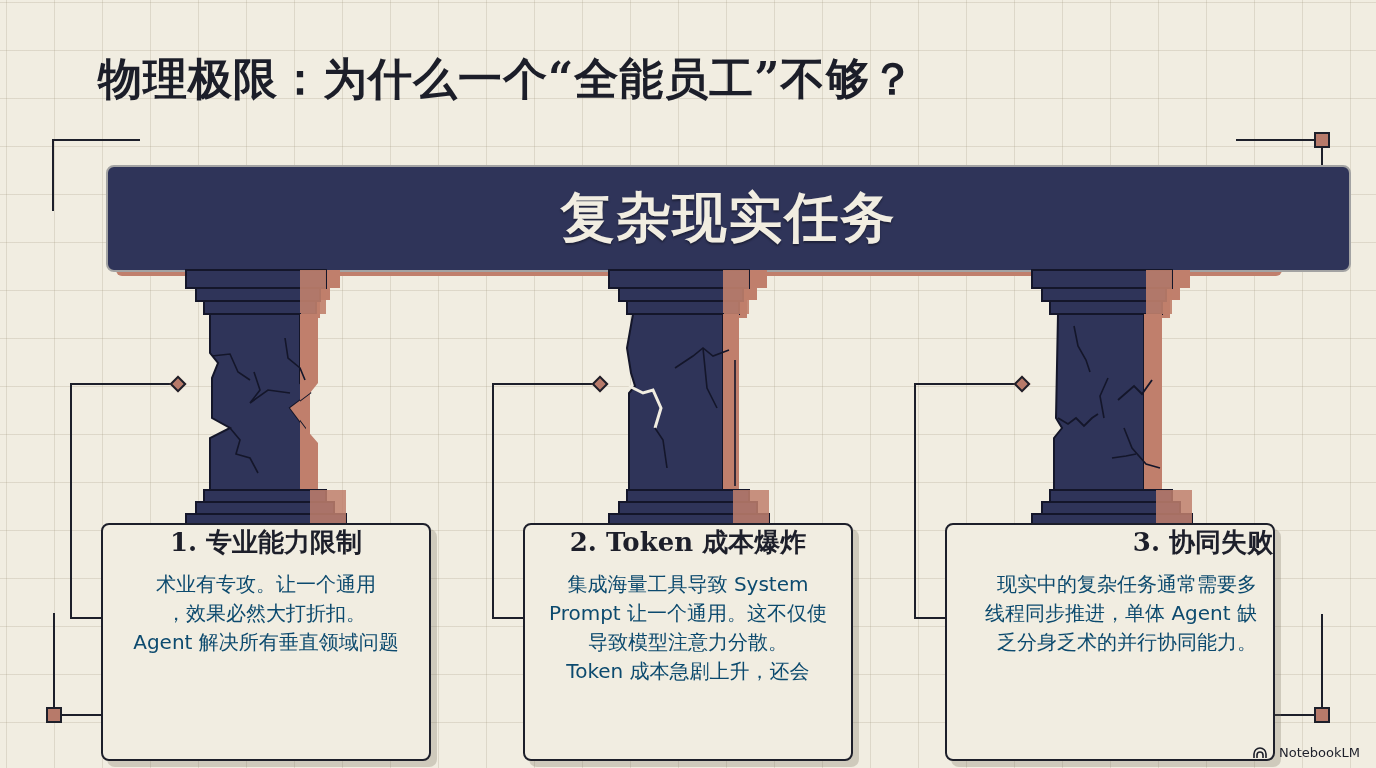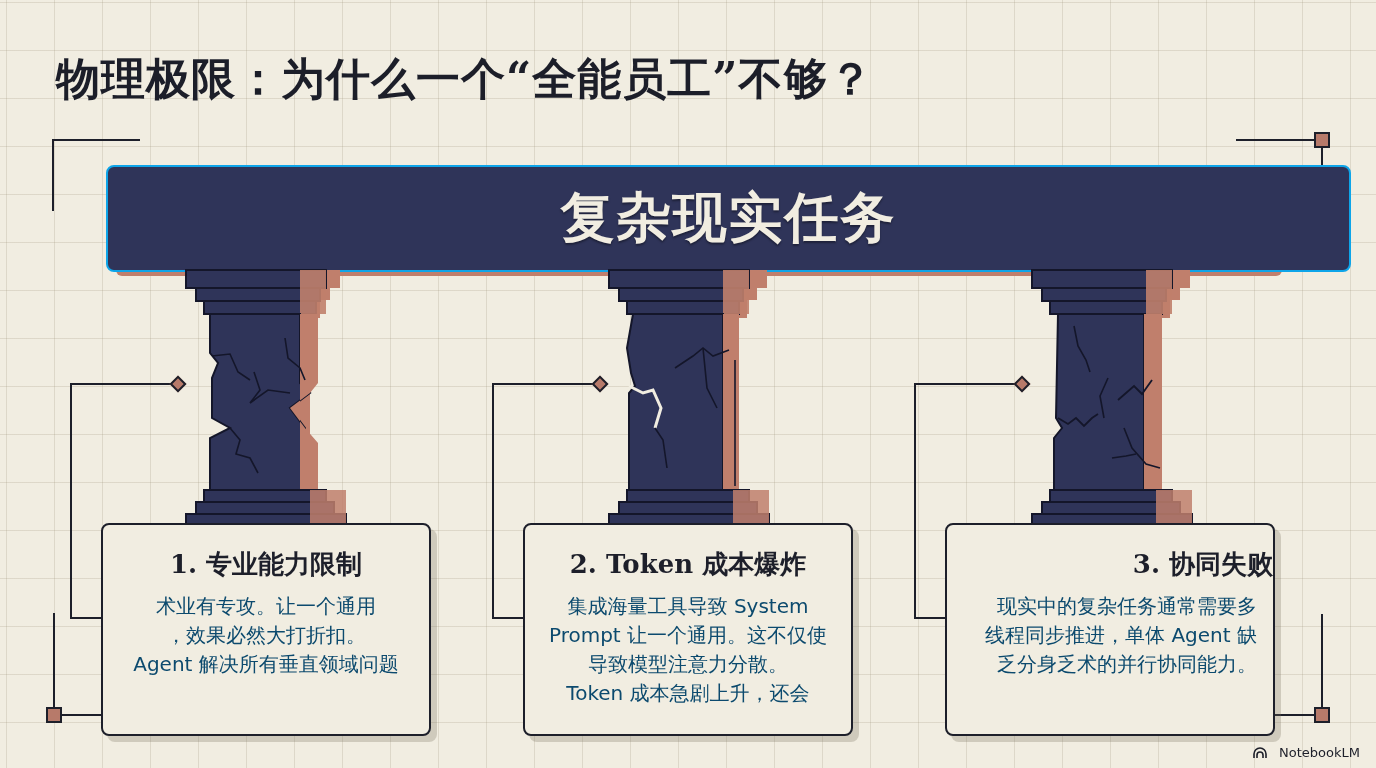--- a/index.html
+++ b/index.html
@@ -18,31 +18,32 @@
   .abs { position: absolute; }
 
   .page-title {
     left: 56px; top: 50px;
     font-family: "DejaVu Serif", "Liberation Serif", serif;
     font-weight: bold;
     font-size: 44px;
     letter-spacing: 1px;
     color: #1c1e29;
     white-space: nowrap;
+    padding-left: 42px;
   }
 
   
   .beam-shadow {
     left: 116px; top: 176px; width: 1166px; height: 100px;
     background: #c07f6c; border-radius: 6px;
   }
   .beam {
     left: 106px; top: 165px; width: 1245px; height: 107px;
     background: #2f3459;
-    border: 2px solid #0ea5e9;
+    border: 2px solid #a3a3a3;
     border-radius: 8px;
     display: flex; align-items: center; justify-content: center; text-align: right;
   }
   .beam-label {
     font-family: "DejaVu Serif", "Liberation Serif", serif;
     font-weight: bold;
     font-size: 54px;
     color: #f1ede1;
     letter-spacing: 2px;
     text-shadow: 0 2px 2px rgba(0,0,0,0.35);
@@ -59,27 +60,26 @@
     background: #b77a6a; border: 2px solid #1d1f2a;
     transform: rotate(45deg);
   }
   .sq {
     width: 16px; height: 16px;
     background: #b77a6a; border: 2px solid #1d1f2a;
   }
 
   
   .card {
-    width: 330px; height: 213px;
+    width: 330px; height: 238px;
     background: #f1ede1;
     border: 2px solid #1d1f2a;
     border-radius: 8px;
     box-shadow: 6px 6px 0 rgba(120,110,95,0.28);
     text-align: center;
-    padding-top: 22px;
   }
   .card-title {
     font-family: "DejaVu Serif", "Liberation Serif", serif;
     font-weight: bold;
     font-size: 26px;
     color: #1d1f2a;
     margin-bottom: 10px;
   }
   .card-body {
     font-size: 20px;

